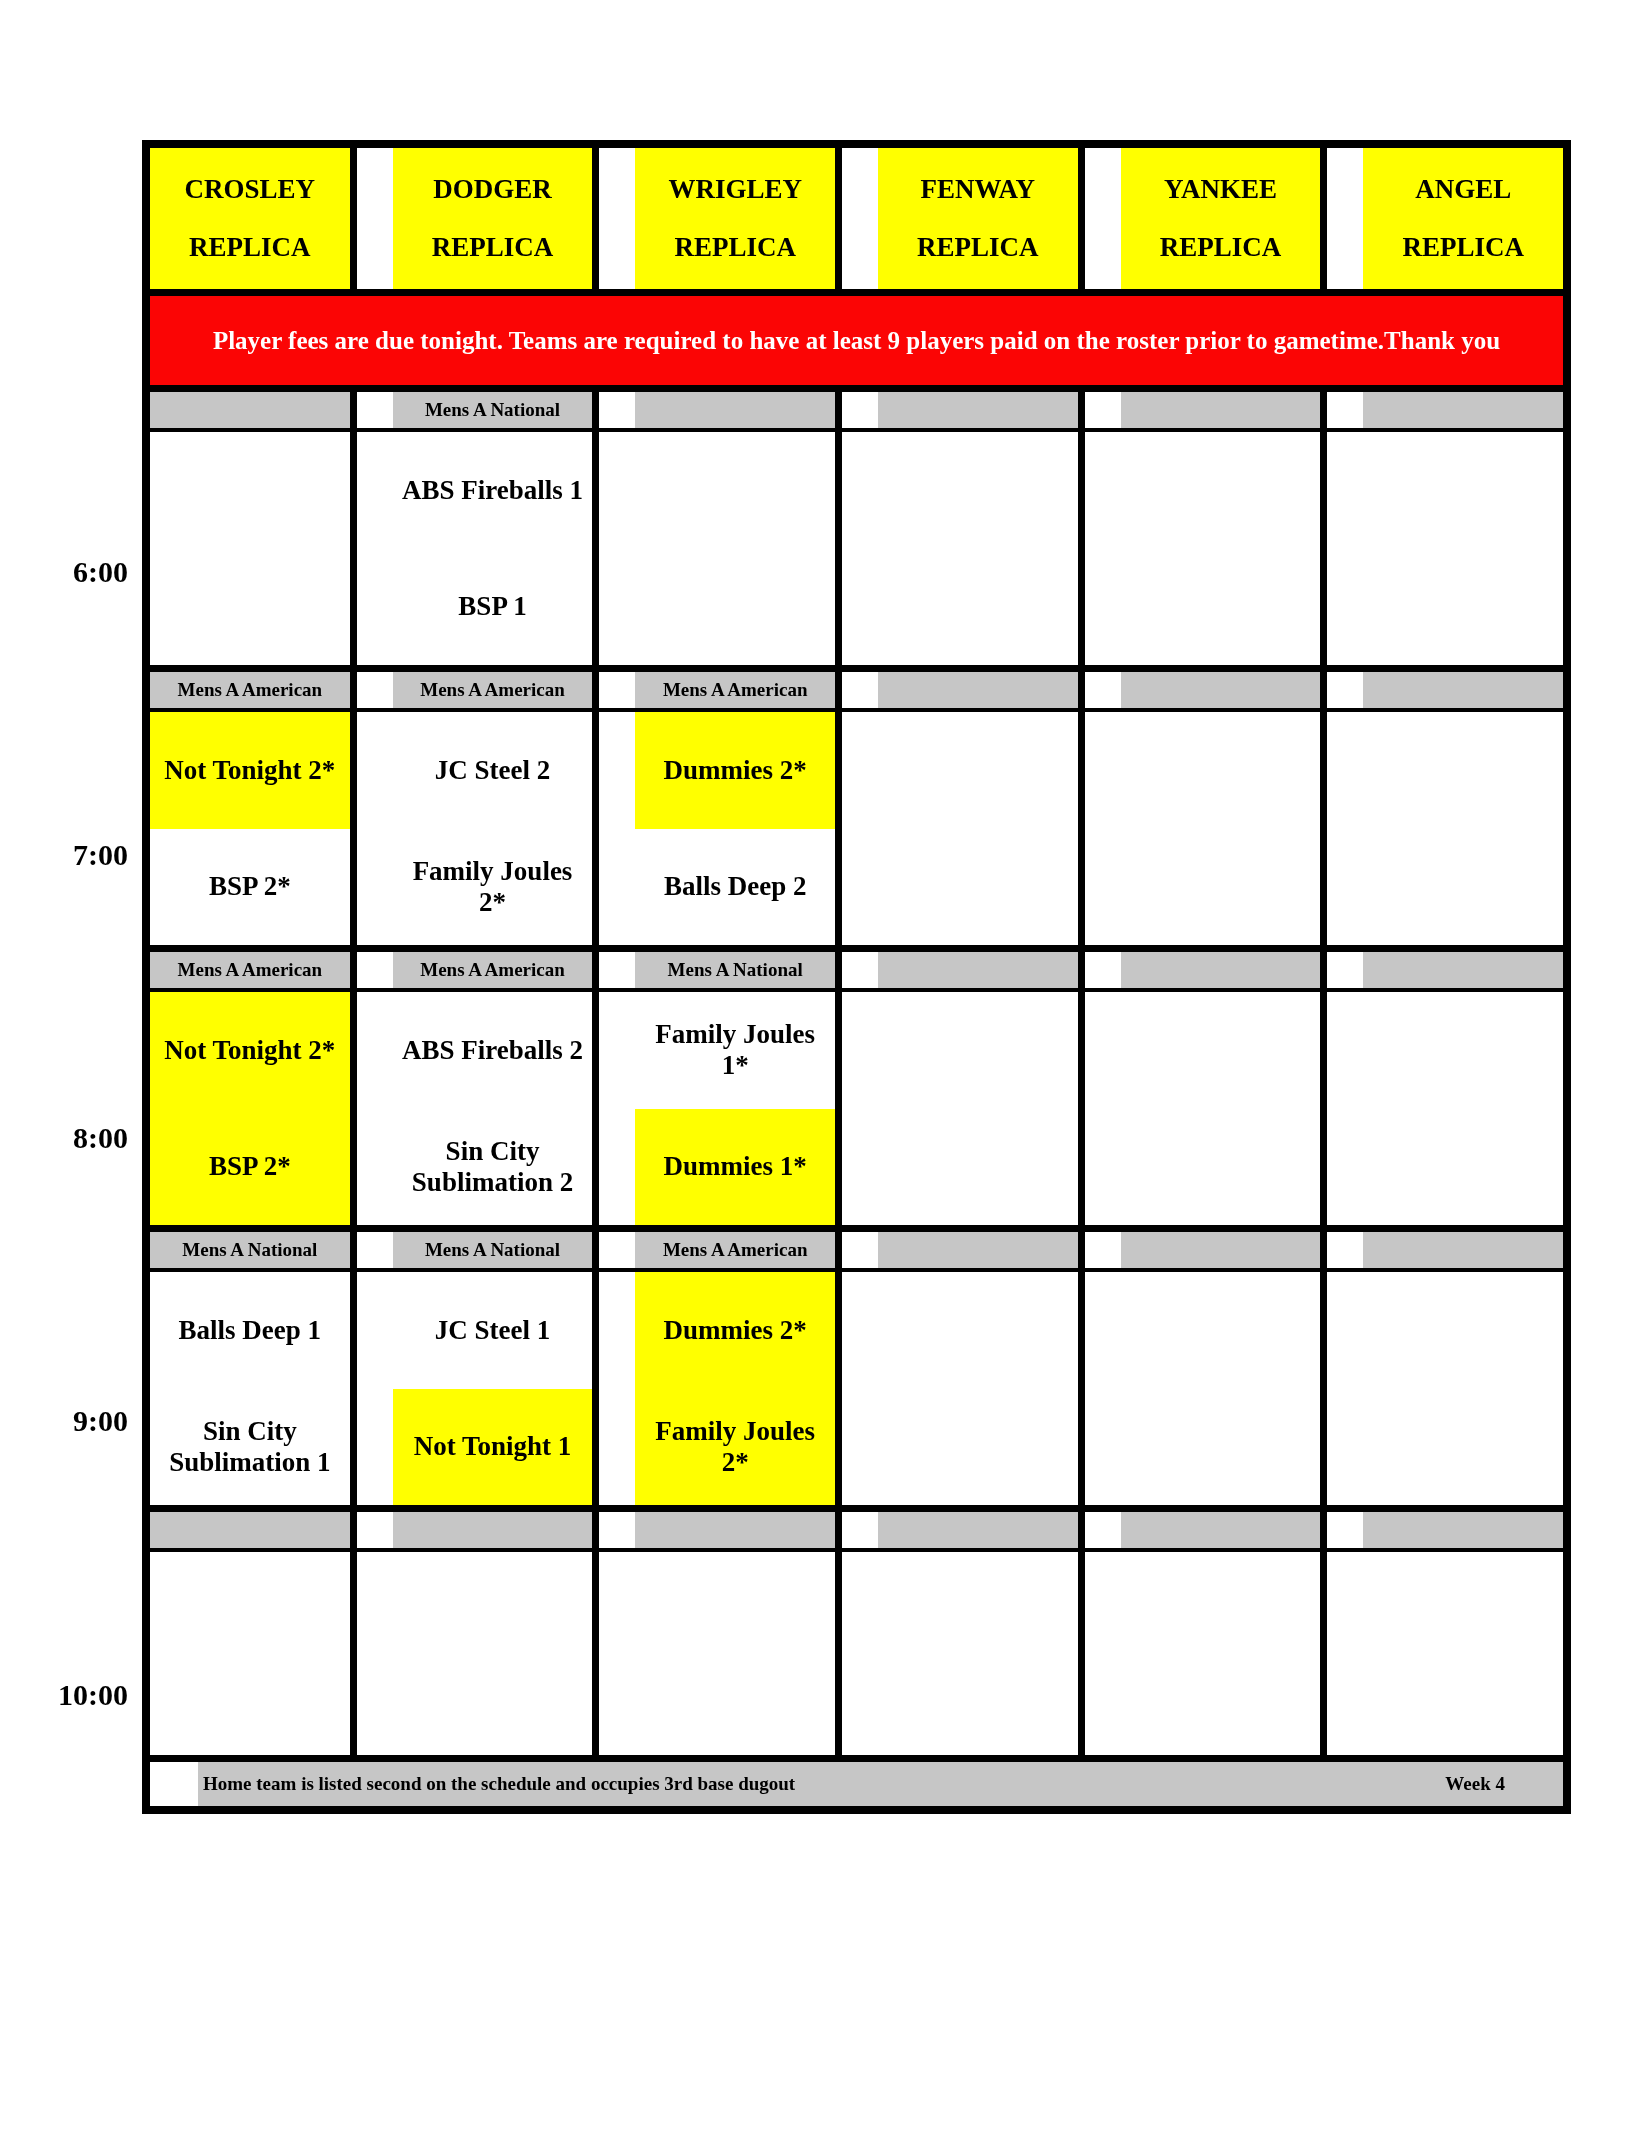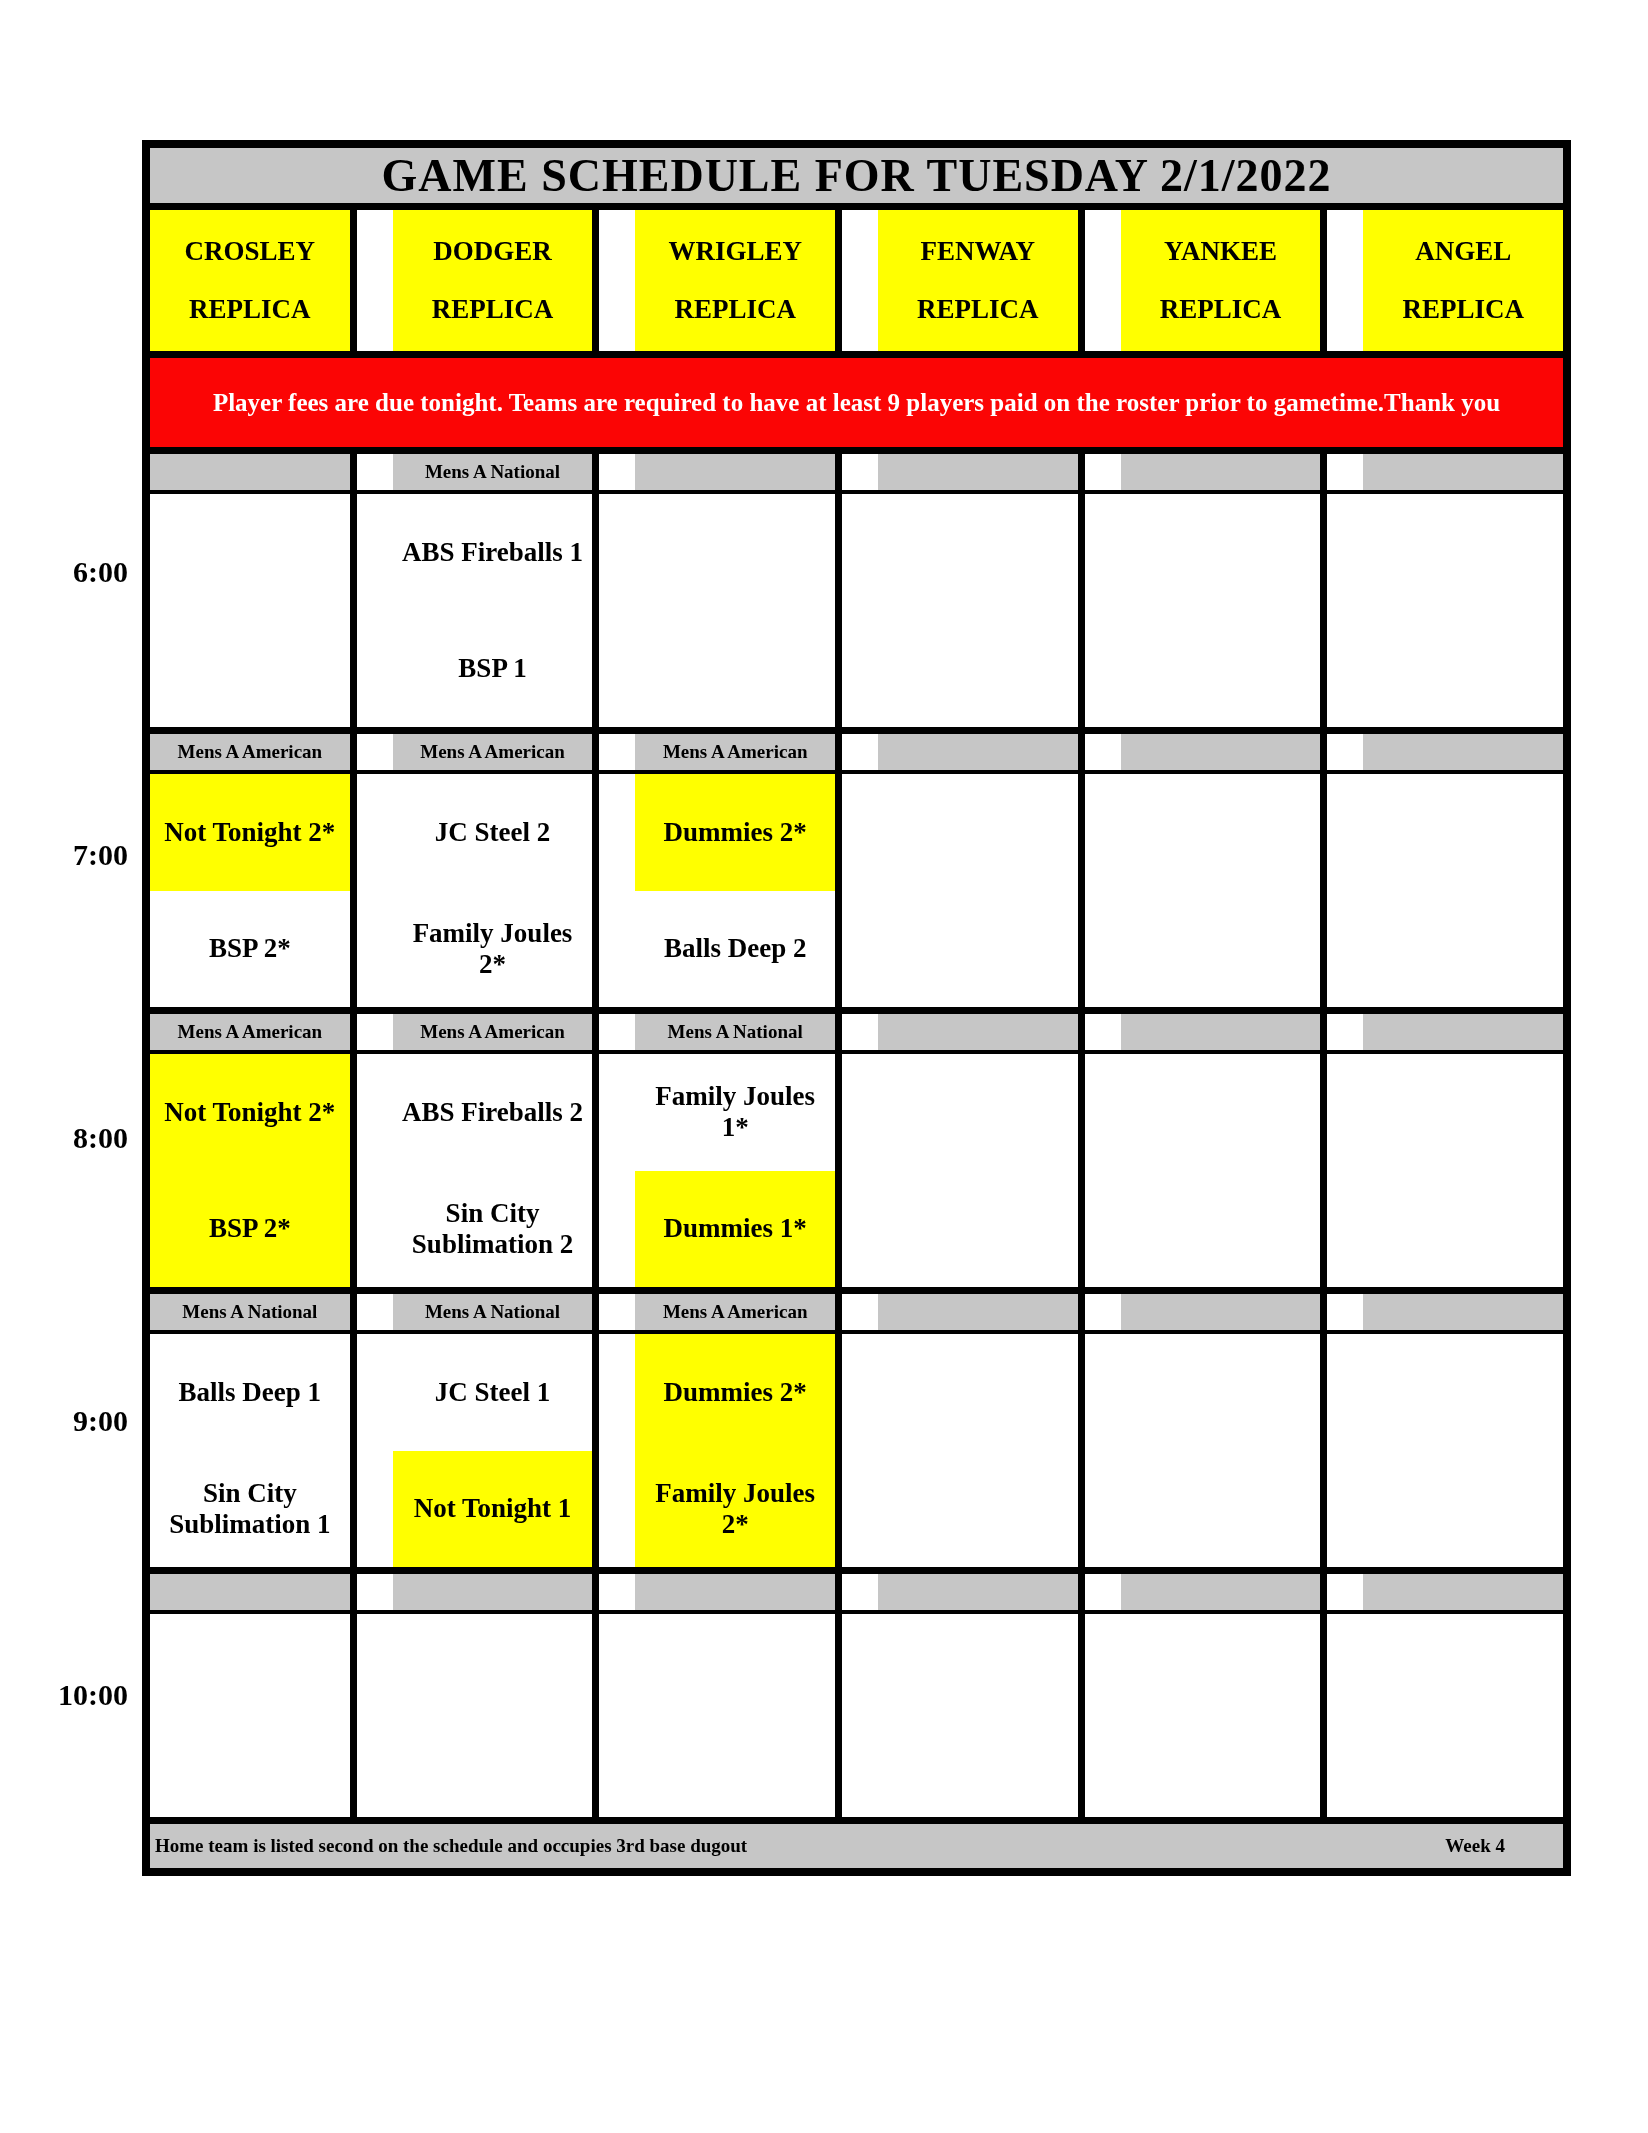--- a/index.html
+++ b/index.html
@@ -56,42 +56,41 @@
   .slot {
     flex: 1 1 0;
     display: flex; align-items: center; justify-content: center;
     font-size: 27px; line-height: 1.15; text-align: center; padding: 0 8px;
   }
   .slot.hl { background: var(--highlight, #FFFF00); }
 
   .footer-row {
     height: 44px; background: var(--bar-gray, #C6C6C6);
     display: flex; align-items: center; justify-content: space-between;
-    font-size: 19px; padding: 0 58px 0 5px; white-space: nowrap;
+    font-size: 19px; padding: 0 58px 0 5px; white-space: nowrap; margin-left: 48px;
   }
 
   .time {
     position: absolute; left: 0; width: 128px;
     text-align: right; font-size: 30px; line-height: 36px;
   }
 </style>
 </head>
 <body>
 
 <div class="sheet">
 
   <div class="time" style="top:554px">6:00</div>
   <div class="time" style="top:837px">7:00</div>
   <div class="time" style="top:1120px">8:00</div>
   <div class="time" style="top:1403px">9:00</div>
   <div class="time" style="top:1677px">10:00</div>
 
   <div class="tbl">
 
-    <div class="title-row">GAME SCHEDULE FOR TUESDAY 2/1/2022</div>
 
     <div class="row header-row">
       <div class="cell field-cell">
         <span>CROSLEY</span>
         <span>REPLICA</span>
       </div>
       <div class="cell field-cell">
         <span>DODGER</span>
         <span>REPLICA</span>
       </div>

